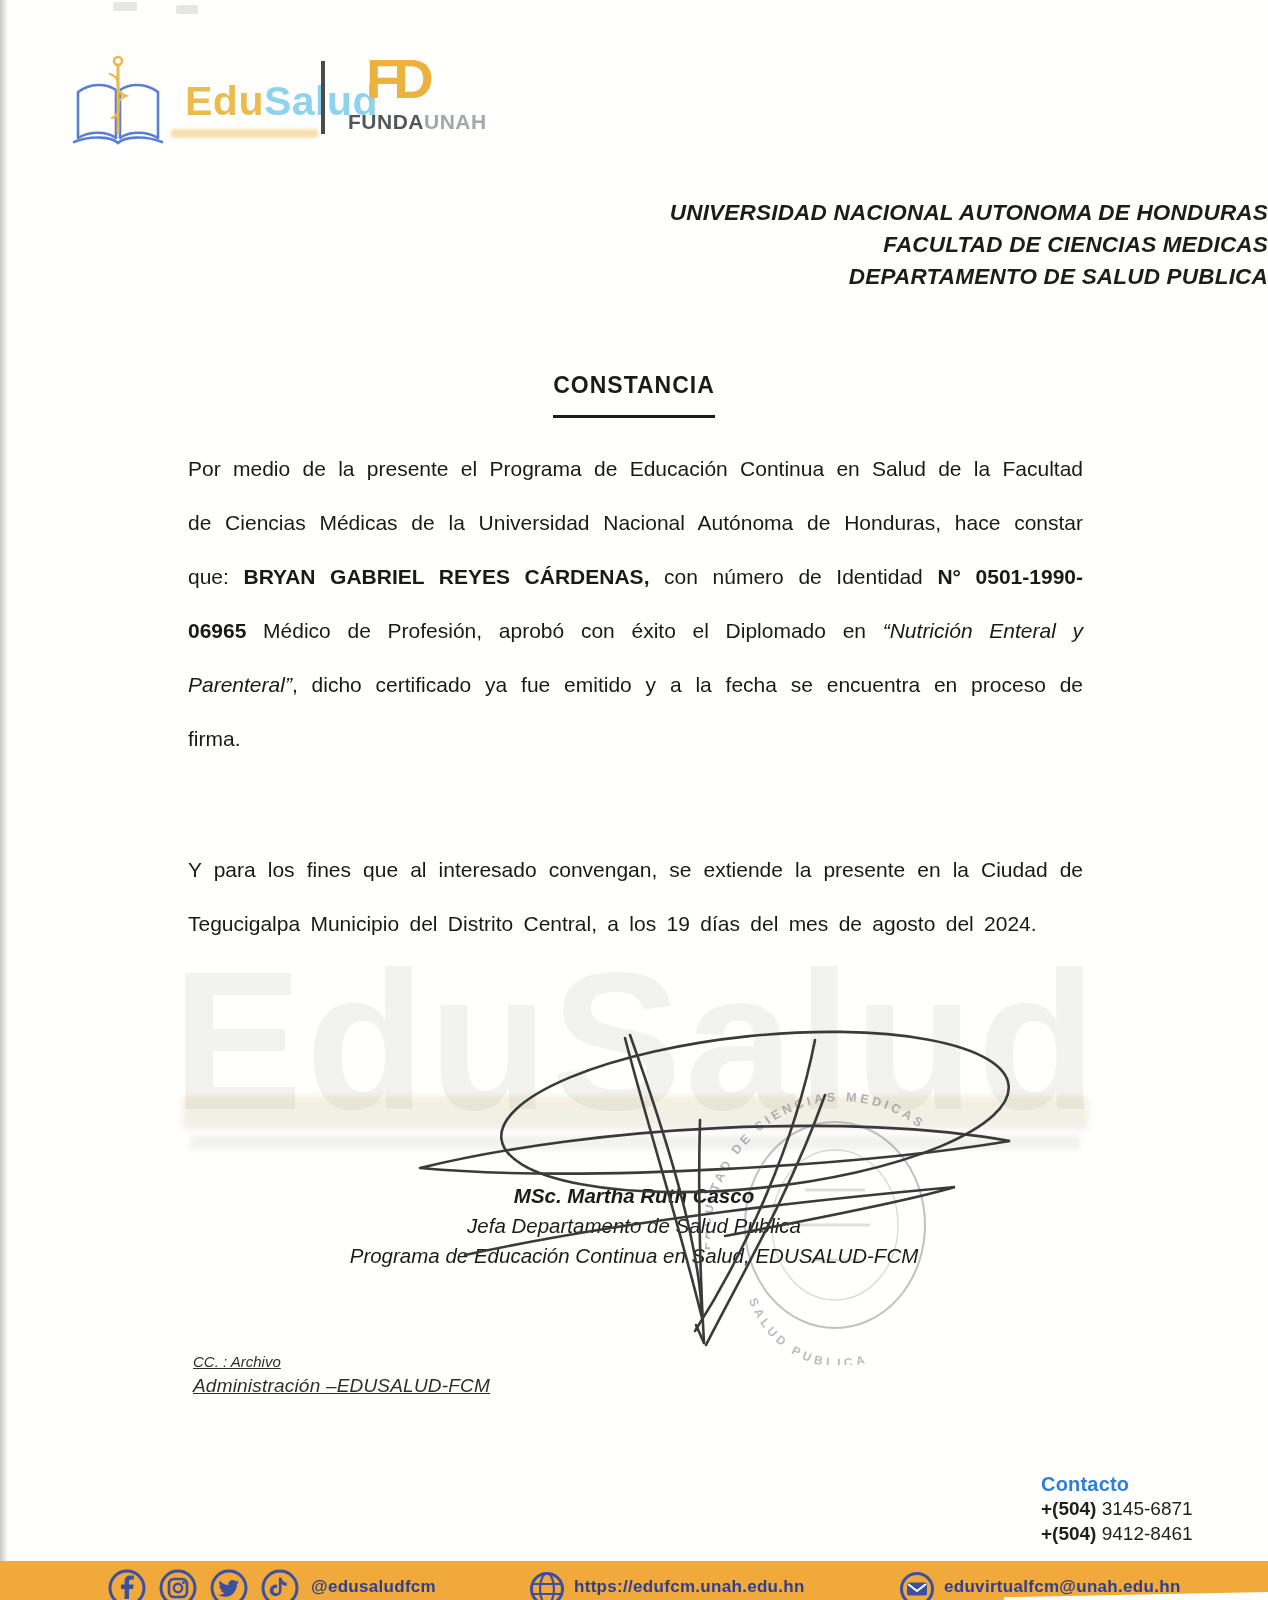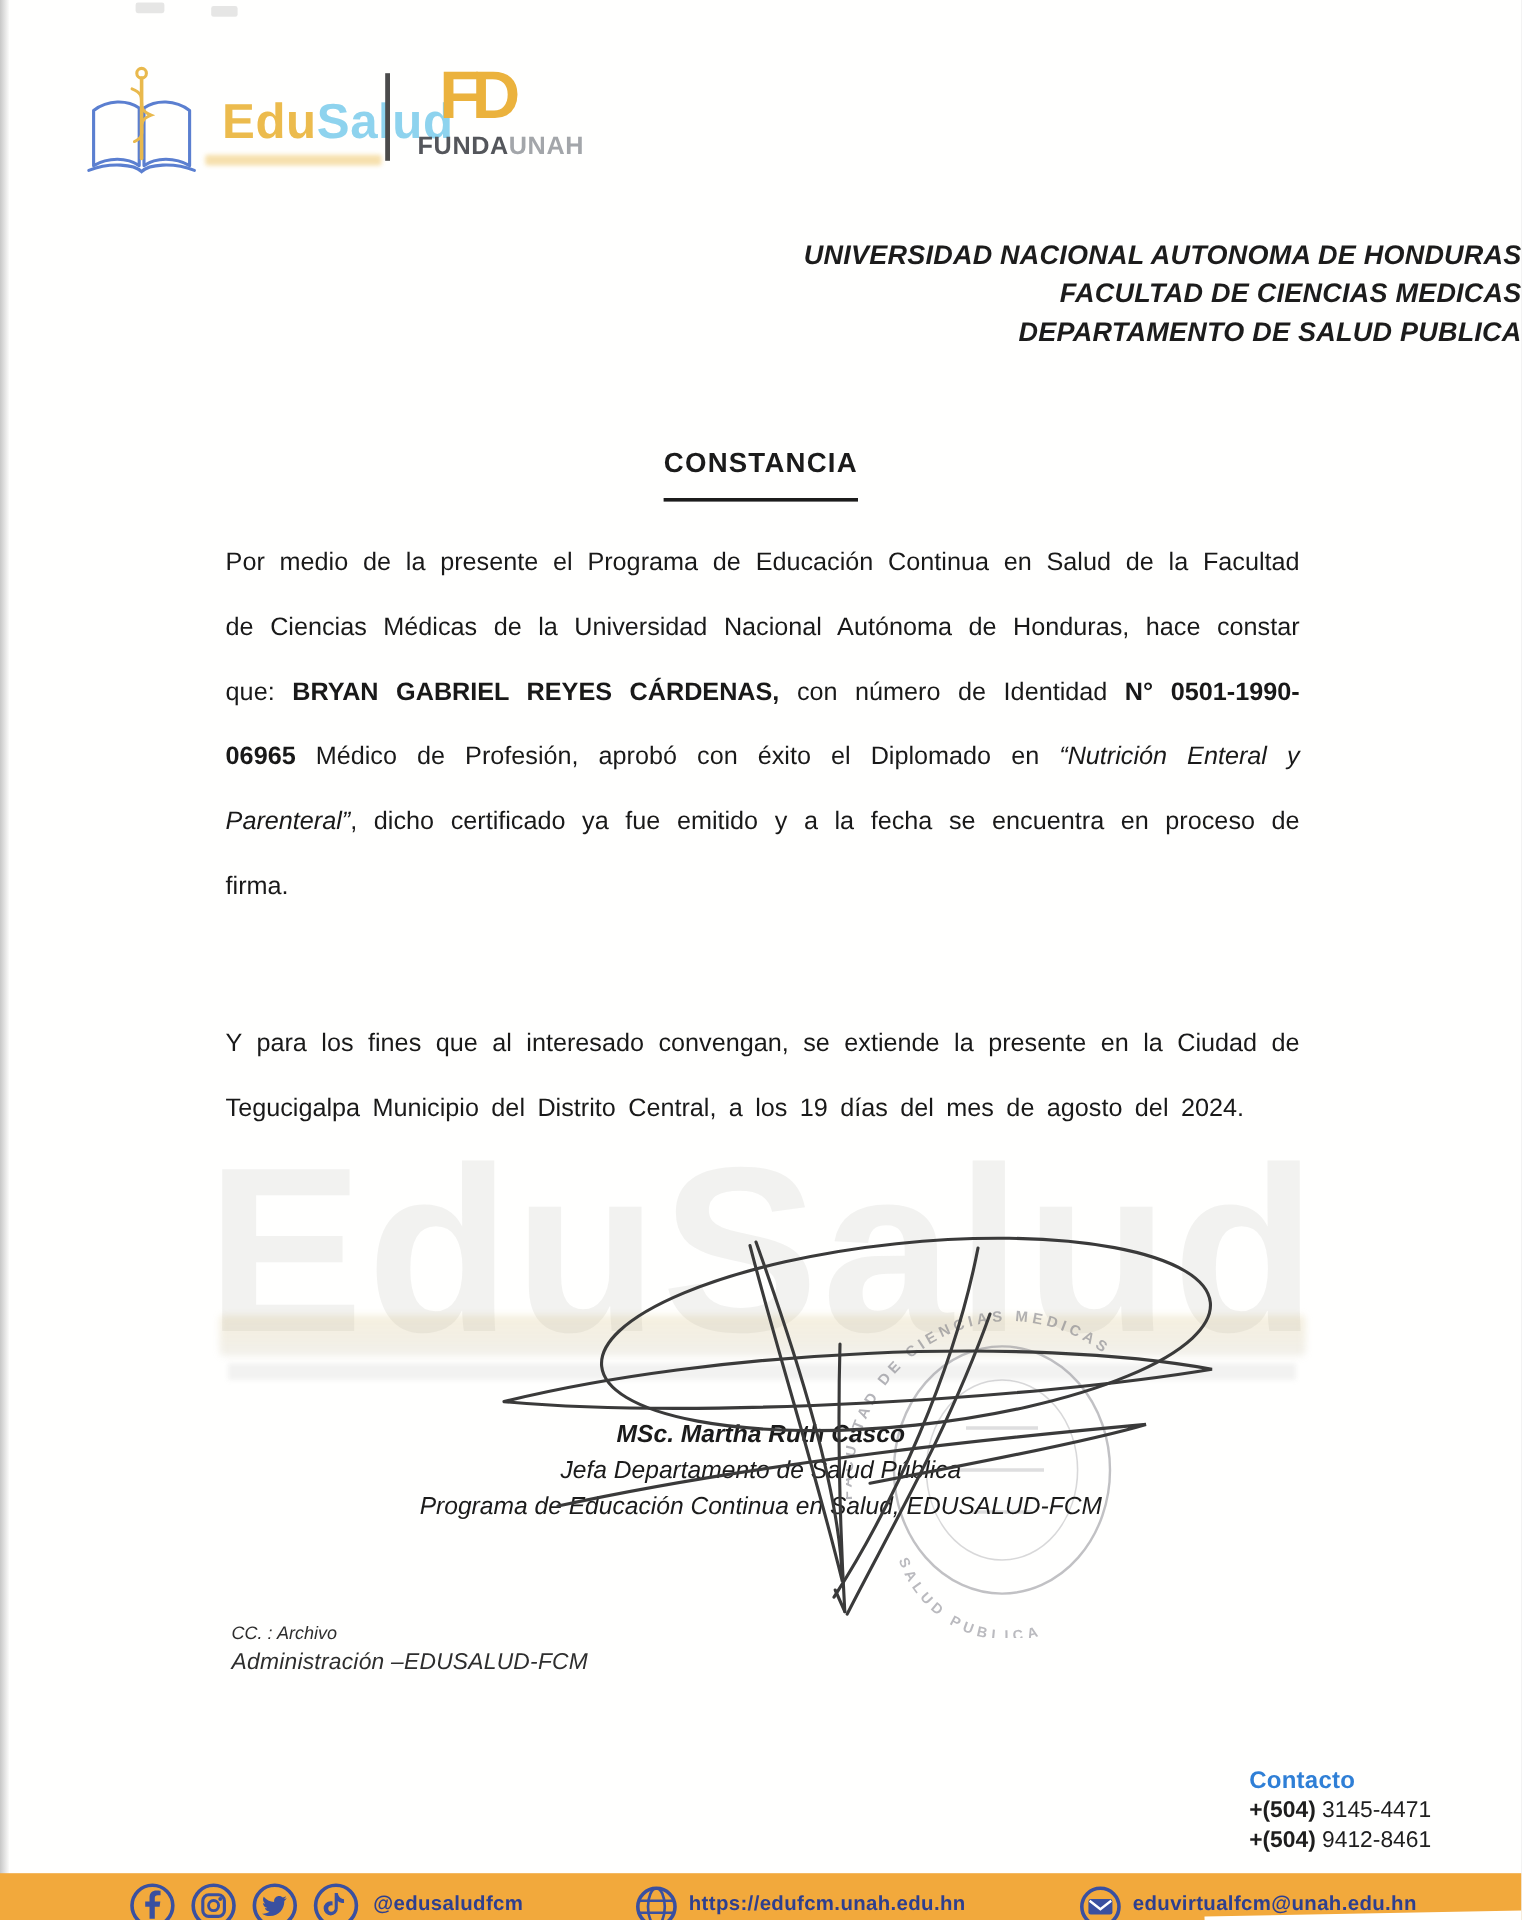--- a/index.html
+++ b/index.html
@@ -53,21 +53,21 @@
   .run-i{font-style:italic;}
 
   
   .stamp-svg{position:absolute;left:705px;top:1060px;z-index:1;}
   .sig-caption{position:absolute;left:234px;top:1181px;width:800px;text-align:center;z-index:2;
     font-style:italic;font-size:20.5px;line-height:30px;color:#1b1b1b;}
   .sig-name{font-weight:bold;}
   .signature-svg{position:absolute;left:395px;top:1013px;z-index:3;pointer-events:none;}
 
   
-  .cc-block{position:absolute;left:193px;top:1353px;font-style:italic;color:#2e2e2e;z-index:2;}
+  .cc-block{position:absolute;left:193px;top:1353px;font-style:italic;color:#2e2e2e;z-index:2;text-decoration:underline;}
   .cc1{font-size:15px;}
   .cc2{font-size:19px;margin-top:5px;letter-spacing:.2px;}
 
   
   .dir-block{position:absolute;left:612px;top:1480px;width:440px;}
   .contact-block{position:absolute;left:1041px;top:1473px;width:220px;}
   .footer-label{color:#2F7FD6;font-weight:bold;font-size:20px;letter-spacing:.2px;}
   .dir-value{font-size:19px;color:#242424;margin-top:4px;}
   .phone{font-size:19px;color:#1e1e1e;line-height:25px;}
   .phone .pfx{font-weight:bold;}
@@ -161,21 +161,21 @@
     </g>
   </svg>
 
   <div class="cc-block">
     <div class="cc1">CC. : Archivo</div>
     <div class="cc2">Administración –EDUSALUD-FCM</div>
   </div>
 
   <div class="contact-block">
     <div class="footer-label">Contacto</div>
-    <div class="phone"><span class="pfx">+(504)</span><span> 3145-4471</span></div>
+    <div class="phone"><span class="pfx">+(504)</span><span> 3145-6871</span></div>
     <div class="phone"><span class="pfx">+(504)</span><span> 9412-8461</span></div>
   </div>
 
   <div class="bottom-bar"></div>
   <div class="bar-wedge"></div>
 
   <svg class="soc-icon" style="left:107px;top:1568px" width="40" height="40" viewBox="0 0 40 40">
     <circle cx="20" cy="20" r="17" fill="none" stroke="#3A50A0" stroke-width="3"></circle>
     <path d="M22 31 V21 H26 L26.6 16.5 H22 V13.7 C22 12.2 22.8 11.4 24.4 11.4 H26.8 V7.6 C26 7.5 24.6 7.4 23.4 7.4 C19.9 7.4 17.6 9.5 17.6 13.2 V16.5 H14 V21 H17.6 V31 Z" fill="#3A50A0"></path>
   </svg>

